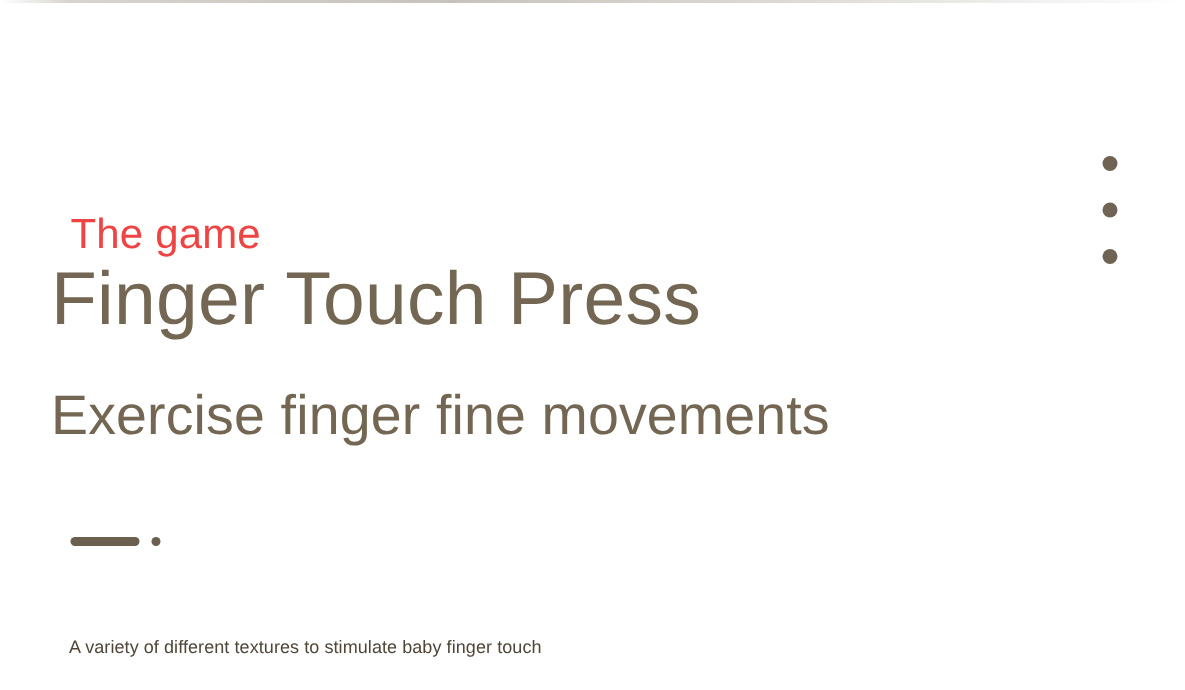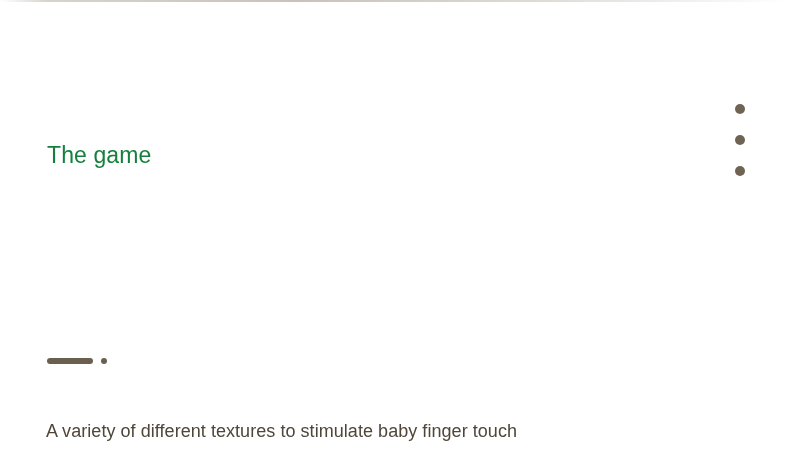--- a/index.html
+++ b/index.html
@@ -36,22 +36,22 @@
                 rgba(122,110,93,0.22) 72%,
                 rgba(255,255,255,0) 100%);
   }
 
   
   #eyebrow {
     position: absolute;
     left: 47px;
     top: 88px;
     line-height: 27px;
-    color: #15803d;
-    font-size: 23px;
+    color: #ef4444;
+    font-size: 28px;
     font-weight: 400;
     letter-spacing: 0.1px;
     white-space: pre;
   }
   #eyebrow .eyebrow-line {
     display: block;
   }
 
   
   #headline {
@@ -104,21 +104,21 @@
     height: 6px;
     border-radius: 50%;
     background: #6b6050;
   }
 
   
   #caption {
     position: absolute;
     left: 46px;
     top: 421px;
-    font-size: 18px;
+    font-size: 12px;
     line-height: 20px;
     font-weight: 400;
     color: #4f4639;
     letter-spacing: 0.05px;
     white-space: nowrap;
   }
 
   
   #page-dots {
     position: absolute;
@@ -143,21 +143,23 @@
 <body>
 
 <div id="slide">
 
   <div id="top-edge-rule"></div>
 
   <div id="eyebrow">
     <span class="eyebrow-line">The game</span>
   </div>
 
+  <div id="headline">Finger Touch Press</div>
 
+  <div id="subheadline">Exercise finger fine movements</div>
 
   <div id="divider">
     <span id="divider-bar"></span>
     <span id="divider-dot"></span>
   </div>
 
   <div id="caption">A variety of different textures to stimulate baby finger touch</div>
 
   <div id="page-dots">
     <span class="page-dot d1"></span>

